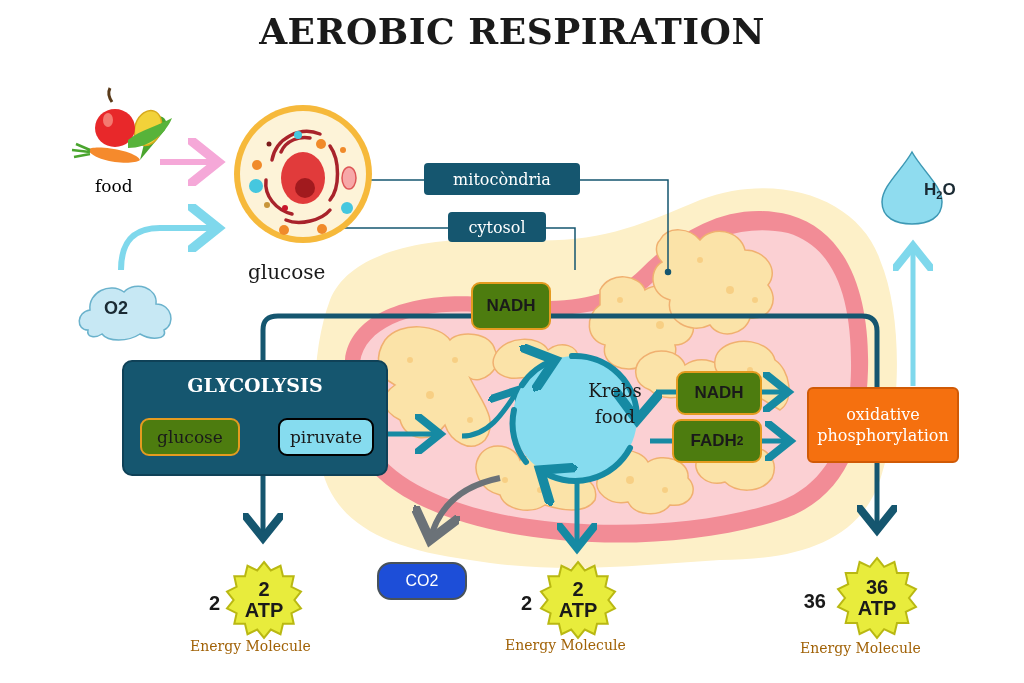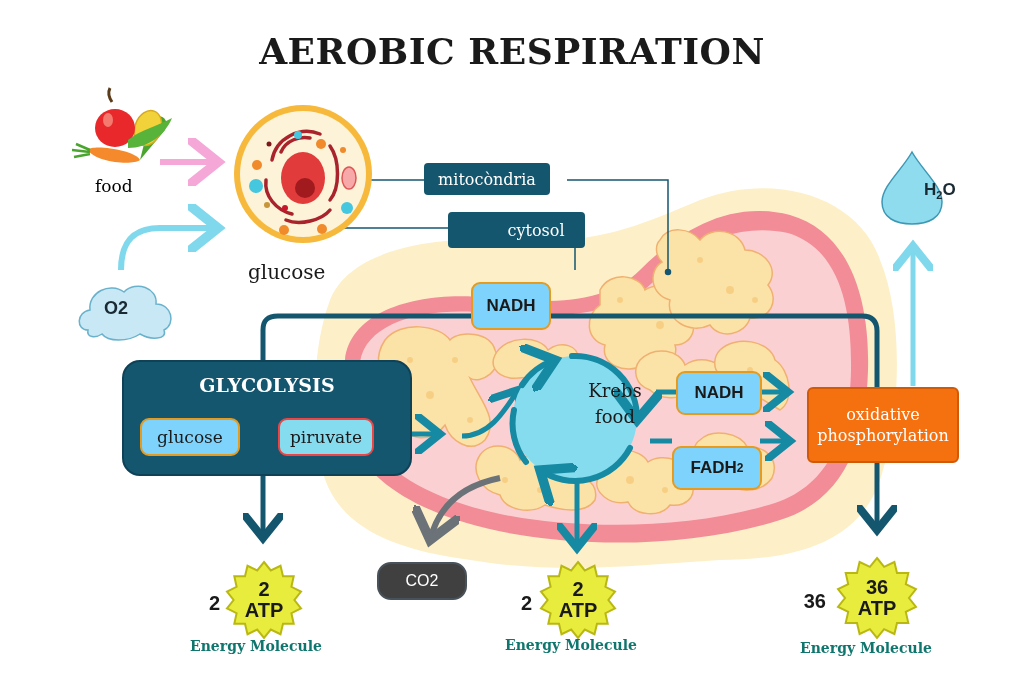--- a/index.html
+++ b/index.html
@@ -1,31 +1,31 @@
 <!DOCTYPE html>
 <html><head>
 <meta charset="utf-8">
 <style>
   html,body{margin:0;padding:0;background:#ffffff;}
   body{width:1024px;height:683px;position:relative;overflow:hidden;font-family:"DejaVu Serif",serif;}
   #stage{position:absolute;left:0;top:0;width:1024px;height:683px;}
-  .title{position:absolute;left:0;top:10px;width:1024px;text-align:center;font-family:"DejaVu Serif",serif;font-weight:bold;font-size:36px;color:#1a1a1a;letter-spacing:0.5px;margin-top:20px;}
+  .title{position:absolute;left:0;top:10px;width:1024px;text-align:center;font-family:"DejaVu Serif",serif;font-weight:bold;font-size:36px;color:#1a1a1a;letter-spacing:0.5px;}
   .lbl{position:absolute;text-align:left;white-space:nowrap;}
   .serif{font-family:"DejaVu Serif",serif;}
   .sans{font-family:"Liberation Sans",sans-serif;font-weight:bold;}
   .tag{position:absolute;background:#15566f;color:#ffffff;border-radius:4px;font-size:16px;display:flex;align-items:center;justify-content:center;}
   .pill{position:absolute;border-radius:9px;display:flex;align-items:center;justify-content:center;font-size:17px;color:#1a1a1a;}
-  .yellow{background:#7dd3fc;border:2px solid #e49b20;}
-  .cyanp{background:#86dcef;border:2px solid #ef4444;}
-  .glyco{position:absolute;left:122px;top:360px;width:262px;height:112px;background:#15566f;border-radius:18px;border:2px solid #0f4157;padding-left:24px;}
+  .yellow{background:#4d7c0f;border:2px solid #e49b20;}
+  .cyanp{background:#86dcef;border:2px solid #000000;}
+  .glyco{position:absolute;left:122px;top:360px;width:262px;height:112px;background:#15566f;border-radius:10px;border:2px solid #0f4157;}
   .glyco-title{position:absolute;left:0;top:12px;width:100%;text-align:center;color:#ffffff;font-weight:bold;font-size:19px;}
   .oxphos{position:absolute;left:807px;top:387px;width:148px;height:72px;background:#f5700f;border:2px solid #d05a06;border-radius:6px;color:#ffffff;font-size:16px;display:flex;flex-direction:column;align-items:center;justify-content:center;line-height:21px;}
-  .co2{position:absolute;left:377px;top:562px;width:86px;height:34px;background:#404040;border:2px solid #48525a;border-radius:14px;color:#ffffff;font-family:"Liberation Sans",sans-serif;font-size:16px;display:flex;align-items:center;justify-content:center;}
+  .co2{position:absolute;left:377px;top:562px;width:86px;height:34px;background:#1d4ed8;border:2px solid #48525a;border-radius:14px;color:#ffffff;font-family:"Liberation Sans",sans-serif;font-size:16px;display:flex;align-items:center;justify-content:center;}
   .krebs{position:absolute;left:555px;top:378px;width:120px;height:60px;text-align:center;font-size:18px;line-height:26px;color:#1a1a1a;}
-  .energy{font-size:14px;color:#0f766e;font-weight:bold;}
+  .energy{font-size:14px;color:#a16207;}
   .atpnum{font-family:"Liberation Sans",sans-serif;font-weight:bold;font-size:20px;color:#1a1a1a;}
   .atpin{position:absolute;text-align:center;font-family:"Liberation Sans",sans-serif;font-weight:bold;font-size:20px;line-height:21px;color:#1a1a1a;}
 </style>
 </head>
 <body>
 
 <div id="stage">
 
   <svg width="1024" height="683" style="position:absolute;left:0;top:0;">
     <defs>
@@ -170,38 +170,38 @@
         <path d="M877.0,558.0L884.1,566.8L894.4,562.0L897.0,573.0L908.3,573.1L905.8,584.1L916.0,589.1L909.0,598.0L916.0,606.9L905.8,611.9L908.3,622.9L897.0,623.0L894.4,634.0L884.1,629.2L877.0,638.0L869.9,629.2L859.6,634.0L857.0,623.0L845.7,622.9L848.2,611.9L838.0,606.9L845.0,598.0L838.0,589.1L848.2,584.1L845.7,573.1L857.0,573.0L859.6,562.0L869.9,566.8Z" fill="#e8ec3c" stroke="#b9b812" stroke-width="2"></path>
       </g>
   </svg>
 
   <div class="title">AEROBIC RESPIRATION</div>
 
   <div class="lbl serif" style="left:95px;top:176px;width:60px;font-size:17px;">food</div>
   <div class="lbl sans" style="left:104px;top:298px;width:70px;font-size:18px;color:#1a2a33;">O2</div>
   <div class="lbl serif" style="left:248px;top:260px;width:110px;font-size:20px;color:#1a1a1a;">glucose</div>
 
-  <div class="tag serif" style="left:424px;top:163px;width:126px;height:32px;">mitocòndria</div>
-  <div class="tag serif" style="left:448px;top:212px;width:98px;height:36px;padding-left:39px;">cytosol</div>
+  <div class="tag serif" style="left:424px;top:163px;width:156px;height:32px;">mitocòndria</div>
+  <div class="tag serif" style="left:448px;top:212px;width:98px;height:30px;">cytosol</div>
 
   <div class="pill yellow sans" style="left:471px;top:282px;width:76px;height:44px;">NADH</div>
 
   <div class="glyco">
     <div class="glyco-title serif">GLYCOLYSIS</div>
     <div class="pill yellow serif" style="left:16px;top:56px;width:96px;height:34px;">glucose</div>
     <div class="pill cyanp serif" style="left:154px;top:56px;width:92px;height:34px;">piruvate</div>
   </div>
 
   <div class="krebs serif">
     <div>Krebs</div>
     <div>food</div>
   </div>
 
   <div class="pill yellow sans" style="left:676px;top:371px;width:82px;height:40px;">NADH</div>
-  <div class="pill yellow sans" style="left:672px;top:446px;width:86px;height:40px;">
+  <div class="pill yellow sans" style="left:672px;top:419px;width:86px;height:40px;">
     <span>FADH</span>
       <sub style="font-size:12px;">2</sub>
   </div>
 
   <div class="oxphos serif">
     <div>oxidative</div>
     <div>phosphorylation</div>
   </div>
 
   <div class="lbl sans" style="left:924px;top:180px;width:60px;font-size:17px;color:#1a2a33;">

